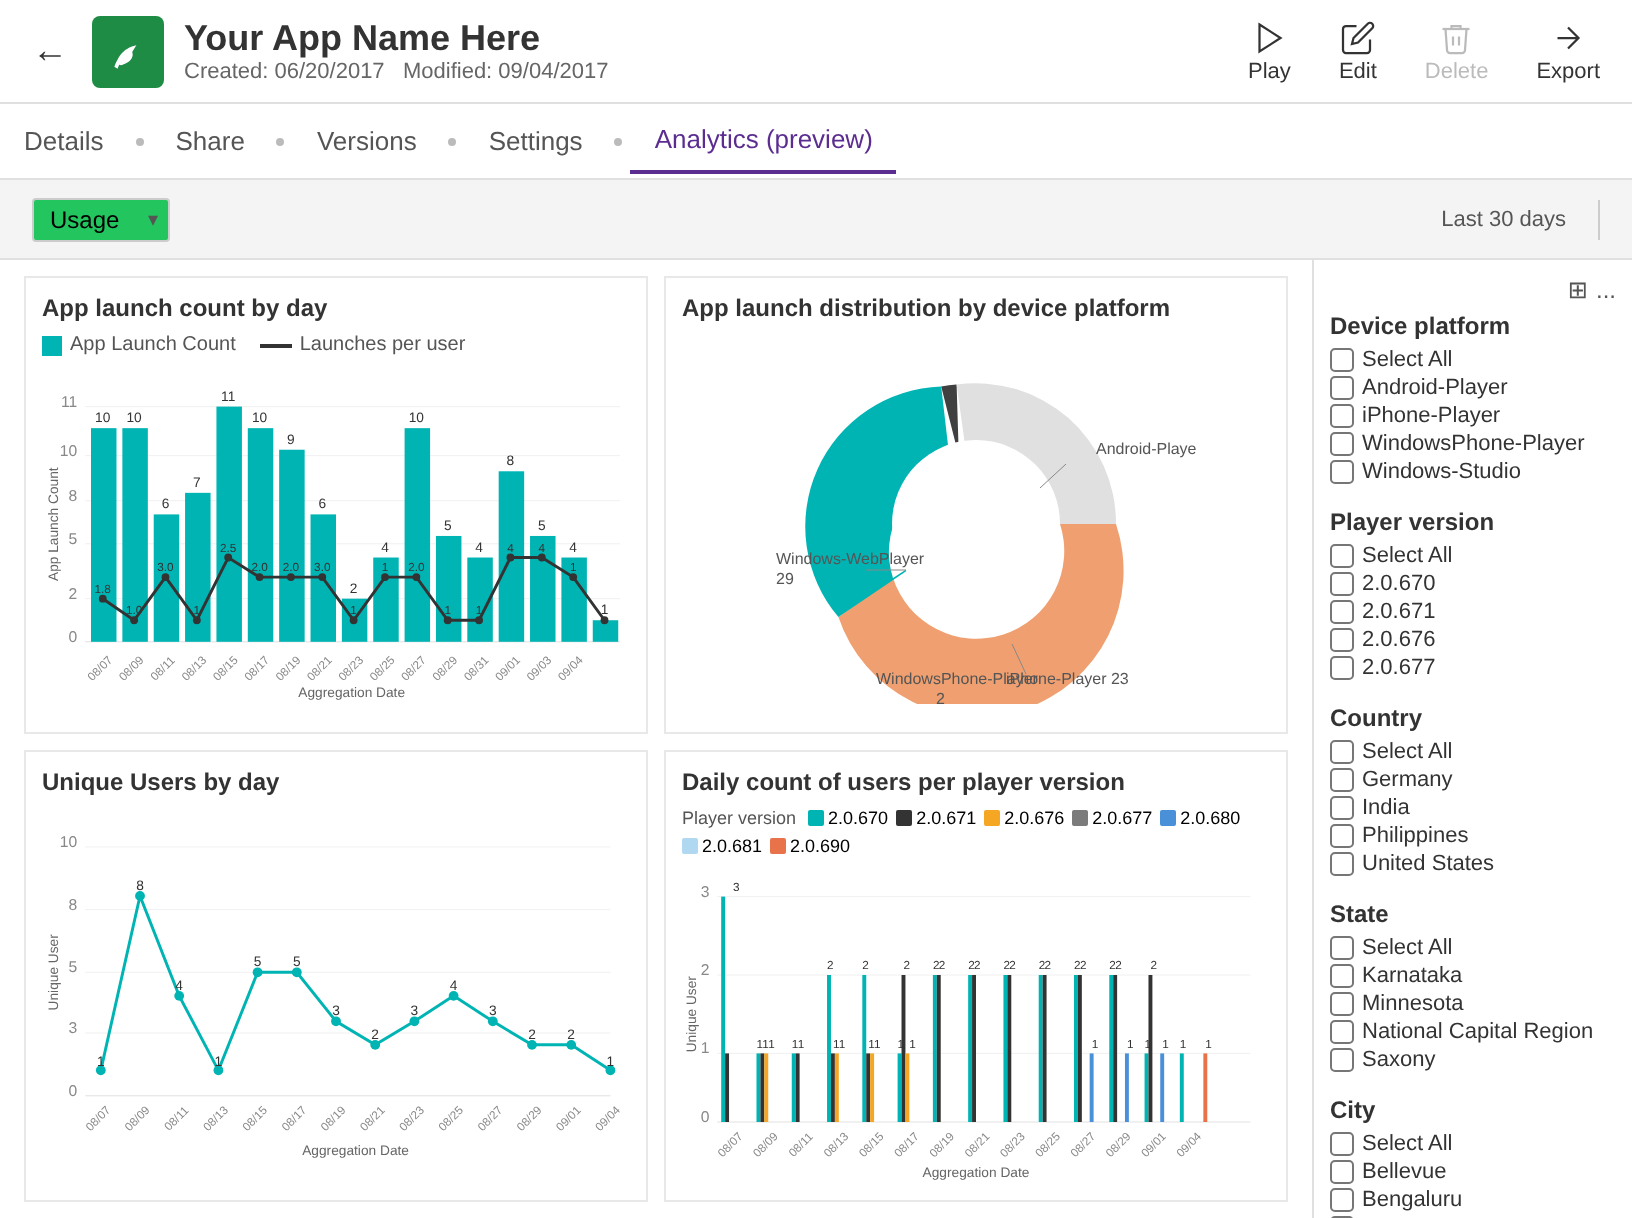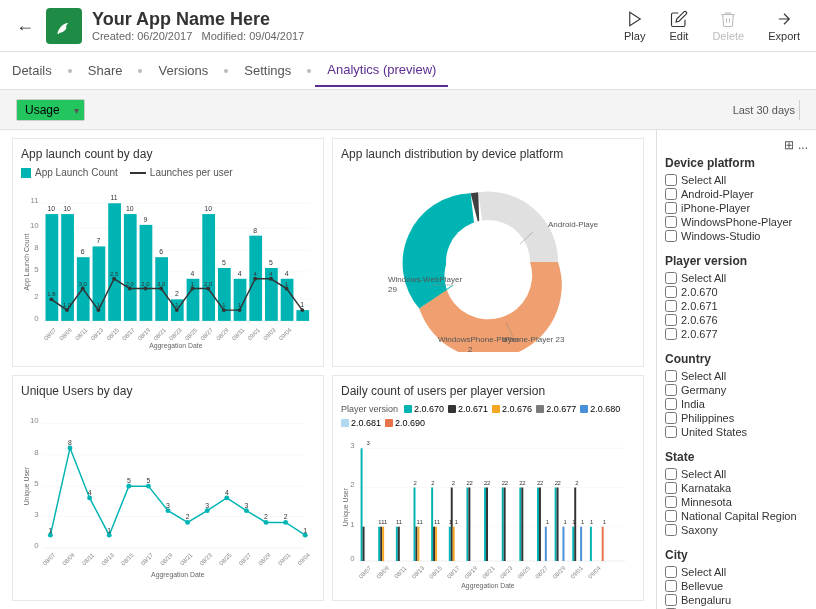--- a/index.html
+++ b/index.html
@@ -23,41 +23,41 @@
     .nav-tab { padding: 8px 12px; font-size: 13px; color: #555; cursor: pointer; position: relative; }
     .nav-tab.active { color: #5c2d91; border-bottom: 2px solid #5c2d91; font-weight: 500; }
     .nav-tab-dot { width: 4px; height: 4px; background: #bbb; border-radius: 50%; display: inline-block; margin: 0 4px; vertical-align: middle; }
 
     
     .toolbar { display: flex; align-items: center; padding: 8px 16px; background: #f4f4f4; border-bottom: 1px solid #e0e0e0; height: 40px; }
     .toolbar-left { flex: 1; display: flex; align-items: center; gap: 8px; }
     .select-dropdown { border: 1px solid #ccc; background: #22c55e; padding: 3px 24px 3px 8px; font-size: 12px; border-radius: 2px; appearance: none; cursor: pointer; position: relative; }
     .select-wrapper { position: relative; display: inline-block; }
     .select-wrapper::after { content: '▾'; position: absolute; right: 6px; top: 50%; transform: translateY(-50%); pointer-events: none; font-size: 10px; color: #555; }
-    .toolbar-right { display: flex; align-items: center; gap: 4px; font-size: 11px; color: #555; }
+    .toolbar-right { display: flex; align-items: center; gap: 16px; font-size: 11px; color: #555; }
     .toolbar-divider { width: 1px; height: 20px; background: #ccc; }
     .toolbar-refresh { font-size: 11px; color: #555; }
 
     
     .main-content { display: flex; height: calc(609px - 52px - 38px - 40px); overflow: hidden; }
 
     
     .charts-area { flex: 1; overflow-y: auto; padding: 8px 12px; display: grid; grid-template-columns: 1fr 1fr; grid-template-rows: auto auto; gap: 8px; }
 
     
     .sidebar { width: 160px; border-left: 1px solid #e0e0e0; overflow-y: auto; padding: 8px; font-size: 11px; }
     .sidebar-section { margin-bottom: 12px; }
     .sidebar-section-title { font-weight: 600; font-size: 12px; color: #333; margin-bottom: 4px; }
     .sidebar-item { display: flex; align-items: center; gap: 4px; margin-bottom: 2px; color: #333; font-size: 11px; }
     .sidebar-item input[type=checkbox] { width: 12px; height: 12px; margin: 0; }
     .sidebar-icon-row { display: flex; justify-content: flex-end; gap: 4px; margin-bottom: 4px; }
 
     
     .chart-container { background: #fff; border: 1px solid #e8e8e8; padding: 8px; }
-    .chart-title { font-size: 12px; font-weight: 400; color: #333; margin-bottom: 6px; }
+    .chart-title { font-size: 12px; font-weight: 700; color: #333; margin-bottom: 6px; }
     .chart-legend { display: flex; gap: 12px; margin-bottom: 4px; }
     .legend-item { display: flex; align-items: center; gap: 4px; font-size: 10px; color: #555; }
     .legend-dot { width: 10px; height: 10px; border-radius: 50%; }
     .legend-line { width: 16px; height: 2px; }
 
     
     .legend-small { display: flex; flex-wrap: wrap; gap: 4px; margin-bottom: 4px; font-size: 9px; }
     .legend-small-item { display: flex; align-items: center; gap: 2px; }
     .legend-small-dot { width: 8px; height: 8px; border-radius: 1px; }
   </style>

